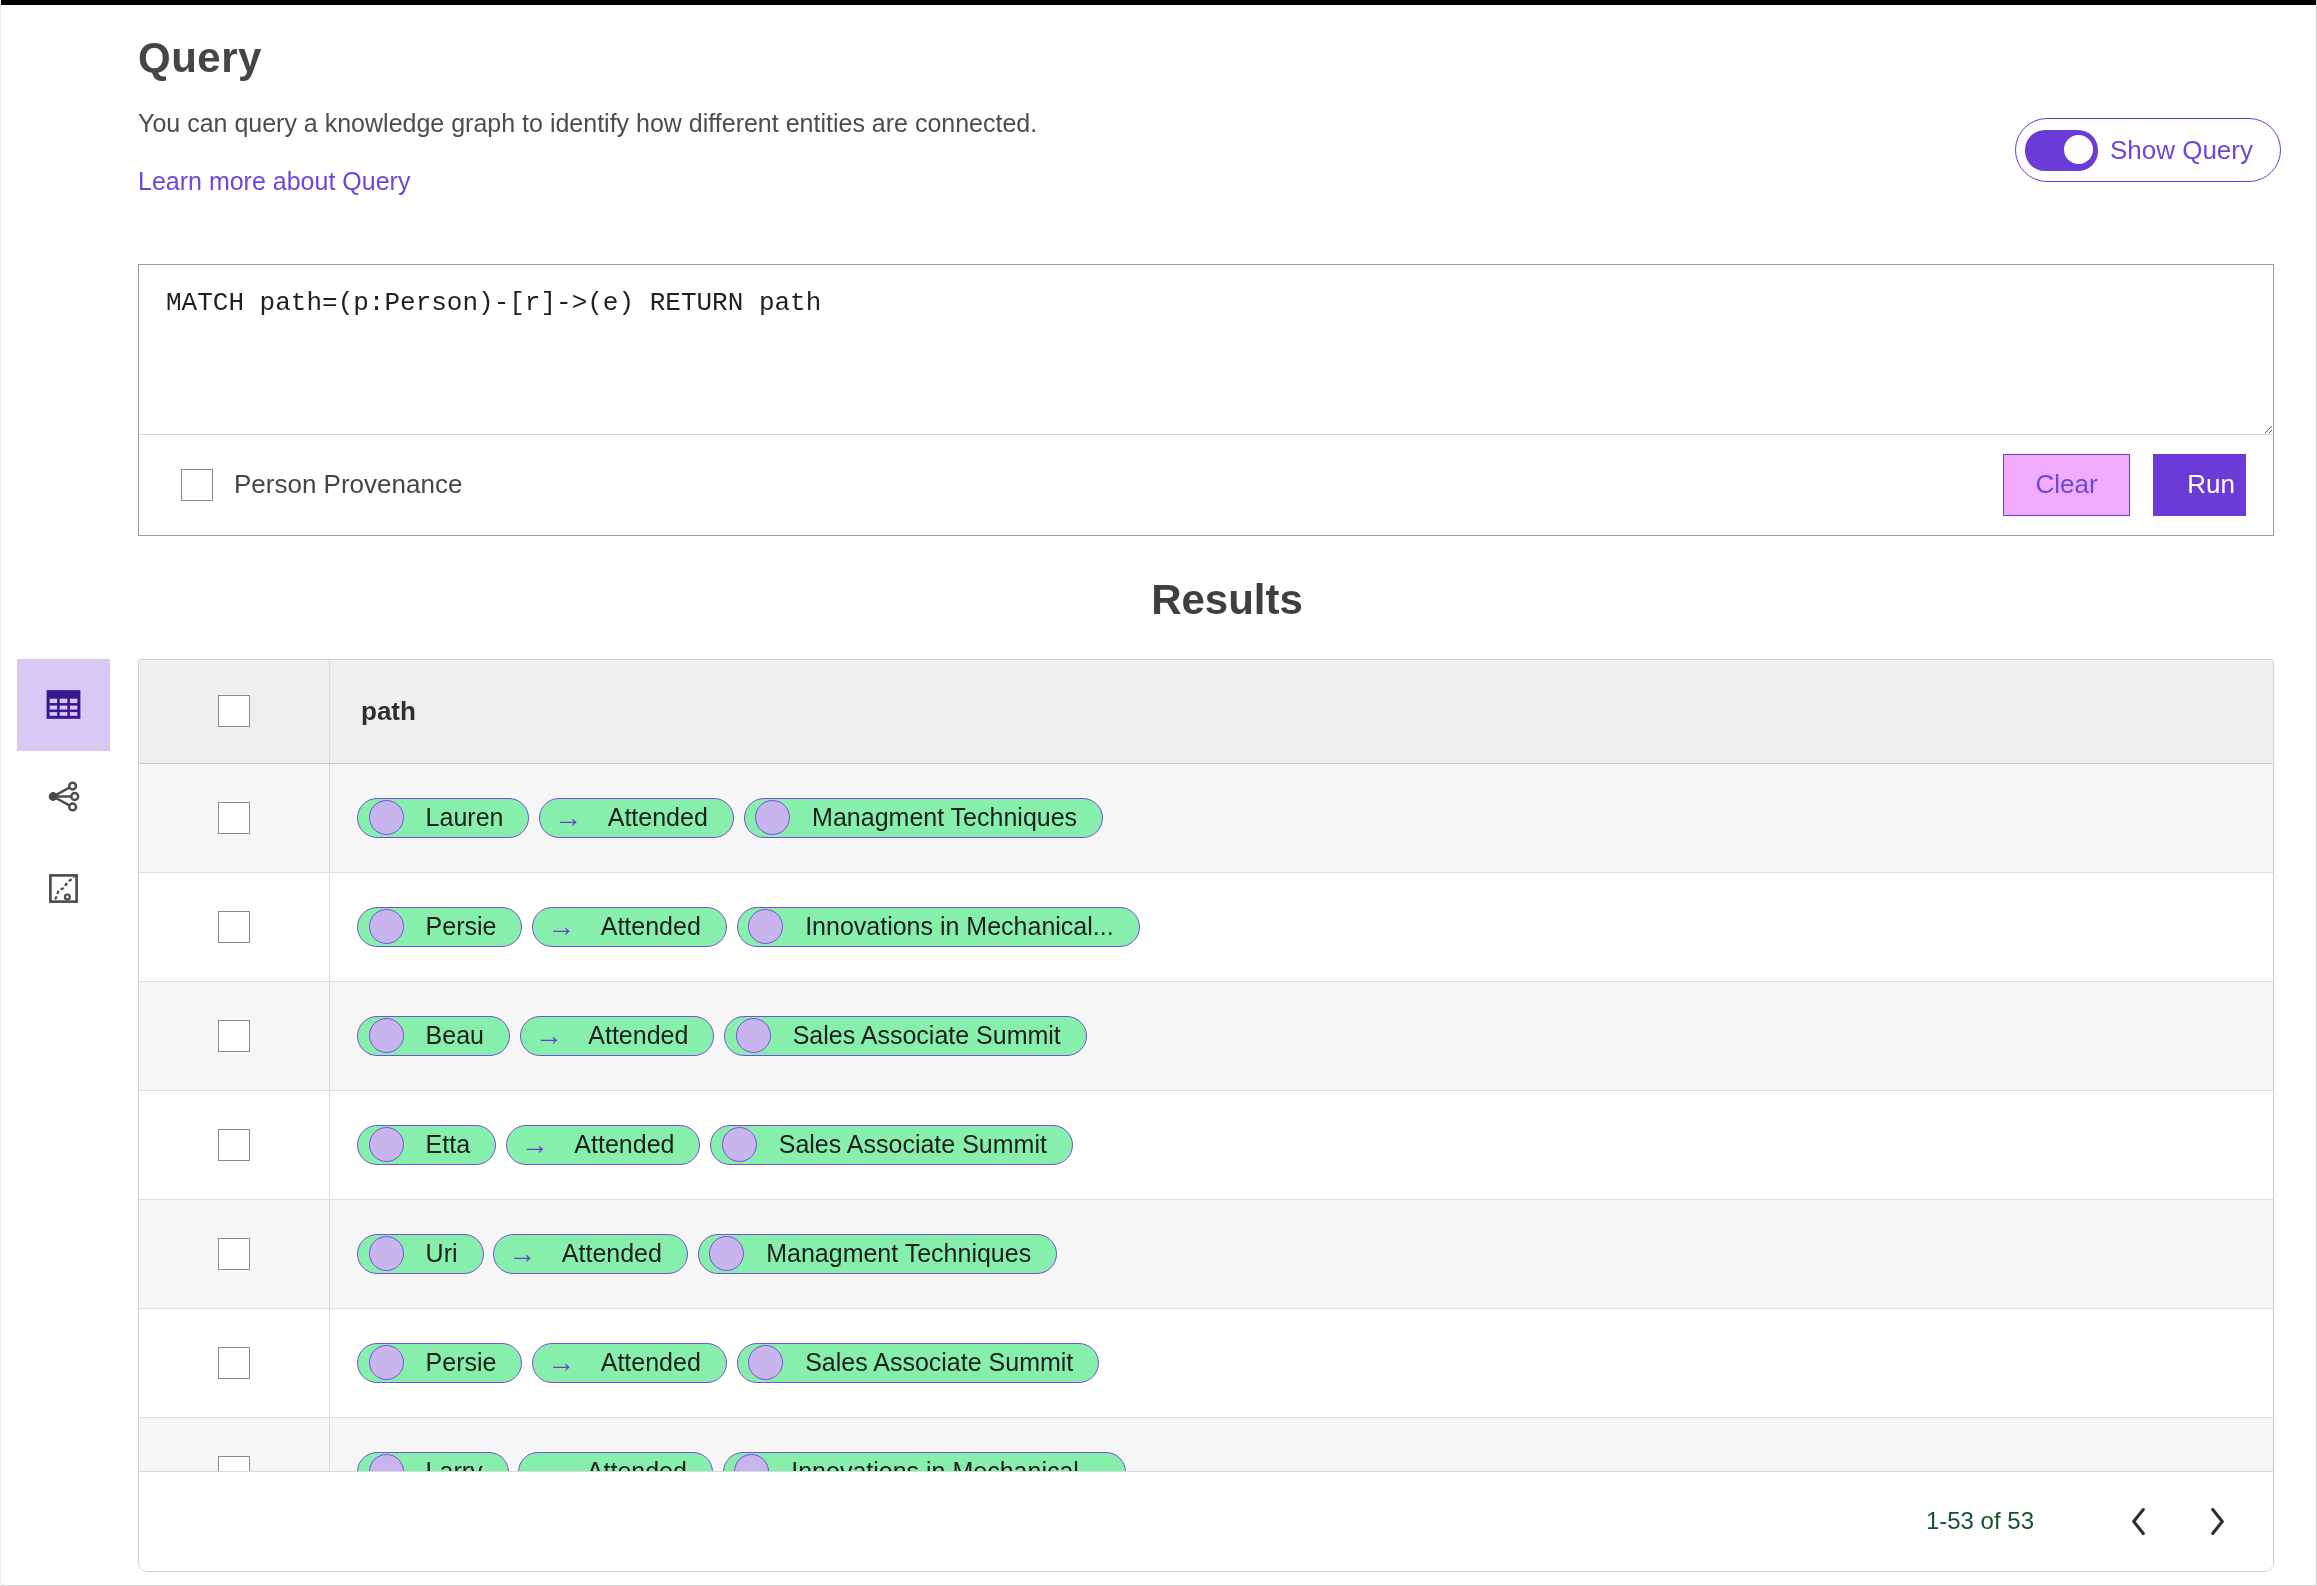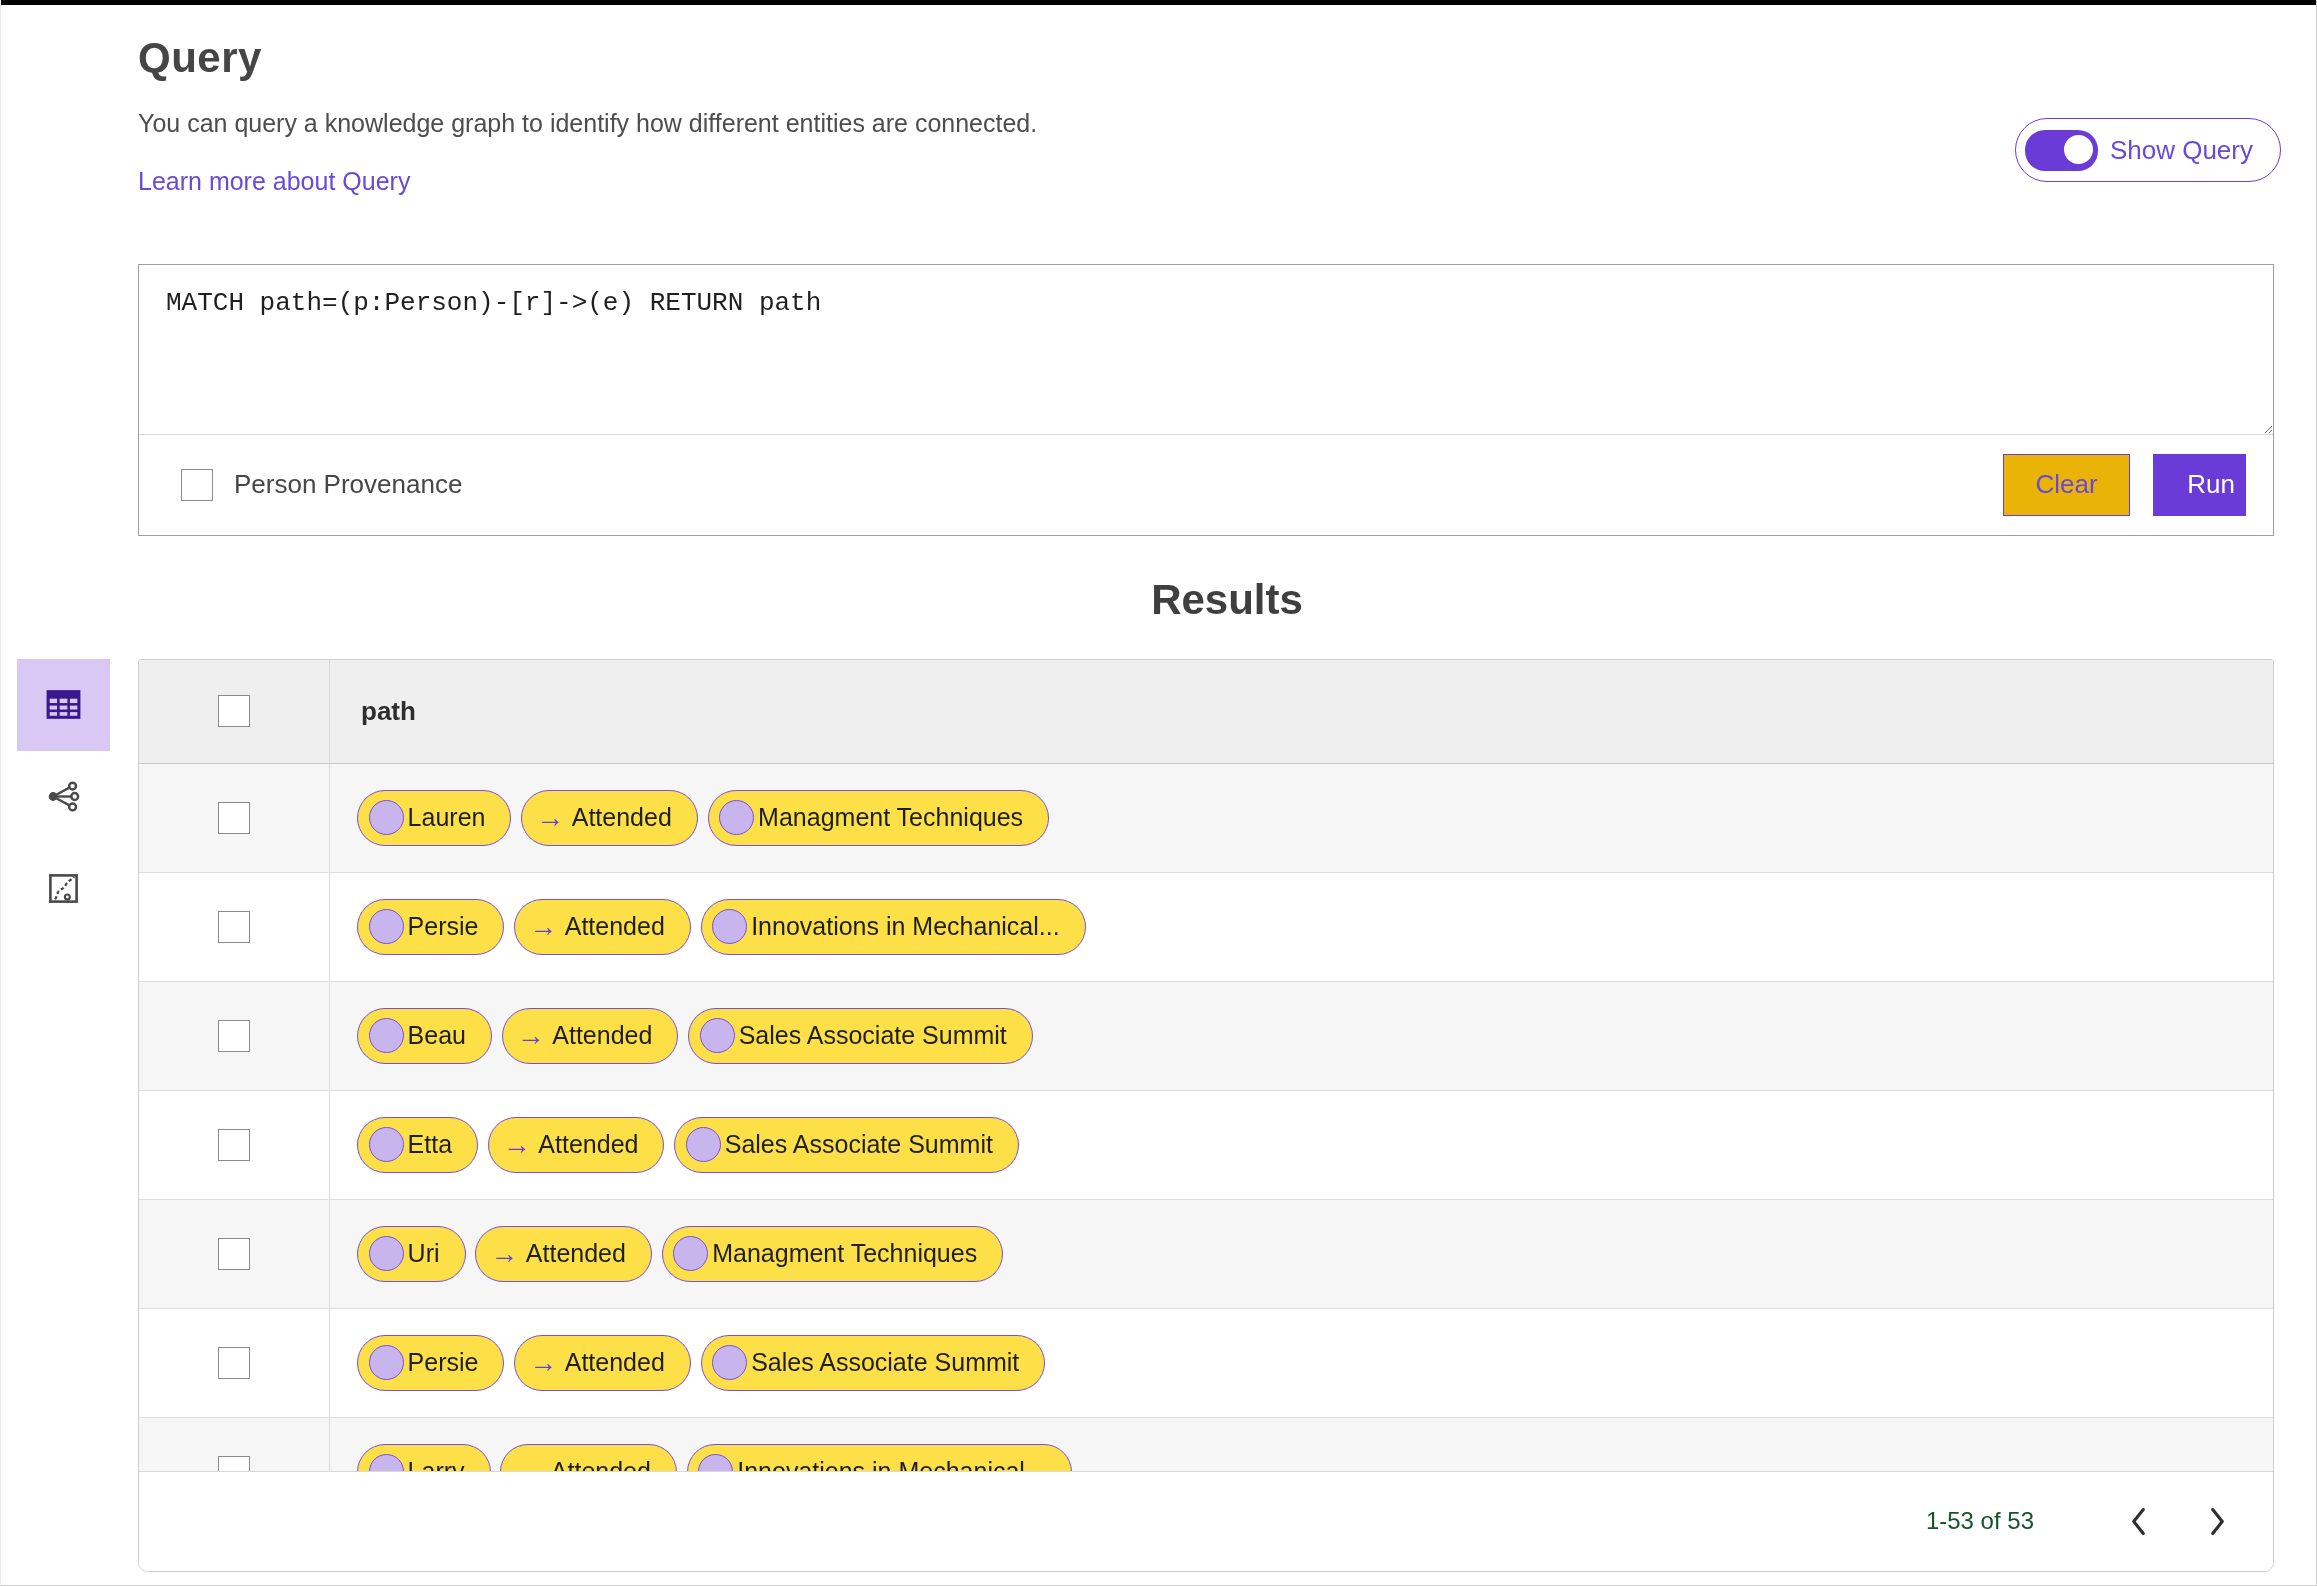--- a/index.html
+++ b/index.html
@@ -41,21 +41,21 @@
     height:100px; display:flex; align-items:center; justify-content:space-between;
     padding:0 27px 0 42px;
   }
   .provenance { display:flex; align-items:center; gap:21px; font-size:26px; color:#464646; cursor:pointer; }
   .checkbox {
     display:inline-block; width:32px; height:32px; background:#fff;
     border:1.9px solid #8b8b8b; flex:0 0 auto;
   }
   .toolbar-buttons { display:flex; align-items:center; gap:23px; }
   .btn { height:62px; font-family:inherit; font-size:26px; cursor:pointer; }
-  .btn-clear { min-width:127px; background:#eab308; border:1.9px solid #6a3ed6; color:#6a49d8; }
+  .btn-clear { min-width:127px; background:#f0abfc; border:1.9px solid #6a3ed6; color:#6a49d8; }
   .btn-run { min-width:93px; background:#6a3bd6; border:none; color:#fff;padding-left:29px; }
 
   
   .results-title { margin:40px 0 0 137px; font-size:42px; font-weight:bold; color:#3f3f3f;text-align:center; }
   .results-wrap { position:relative; margin-top:35px; }
 
   .view-switcher { position:absolute; left:16.4px; top:0; width:93px; }
   .view-tile {
     width:93px; height:92px; display:flex; align-items:center; justify-content:center;
     cursor:pointer; color:#4a4a4a; background:transparent;
@@ -71,23 +71,23 @@
     border-right:1px solid #d9d9d9; }
   .col-path { flex:1; display:flex; align-items:center; padding-left:31px; }
   .thead .col-path { font-weight:bold; font-size:26px; color:#2e2e2e; }
 
   .tbody { height:707px; overflow:hidden; }
   .tr { height:109px; display:flex; border-bottom:1px solid #dedede; background:#fff; }
   .tr.odd { background:#f6f6f6; }
   .cells { display:flex; align-items:center; gap:9.7px; padding-left:27px; }
 
   .pill {
-    display:inline-flex; align-items:center; gap:4px; height:56px;
+    display:inline-flex; align-items:center; gap:22px; height:40px;
     padding:0 25px 0 10.6px; border:1.9px solid #7a4ee0; border-radius:29px;
-    background:#fde047; font-size:25px; color:#1f1f1f; white-space:nowrap; cursor:pointer;
+    background:#86efac; font-size:25px; color:#1f1f1f; white-space:nowrap; cursor:pointer;
   }
   .dot { width:35px; height:35px; border-radius:50%; background:#c8b5ee; border:1.9px solid #7a4ee0; flex:0 0 auto; }
   .arrow { font-style:normal; color:#6a3ed6; font-size:28px; width:35px; text-align:center; flex:0 0 auto; }
 
   .tfoot {
     height:100px; border-top:1px solid #d9d9d9; background:#fff;
     display:flex; align-items:center; justify-content:flex-end; padding-right:29px;
   }
   .range { font-size:24px; color:#14532d; margin-right:52px; }
   .pg {

